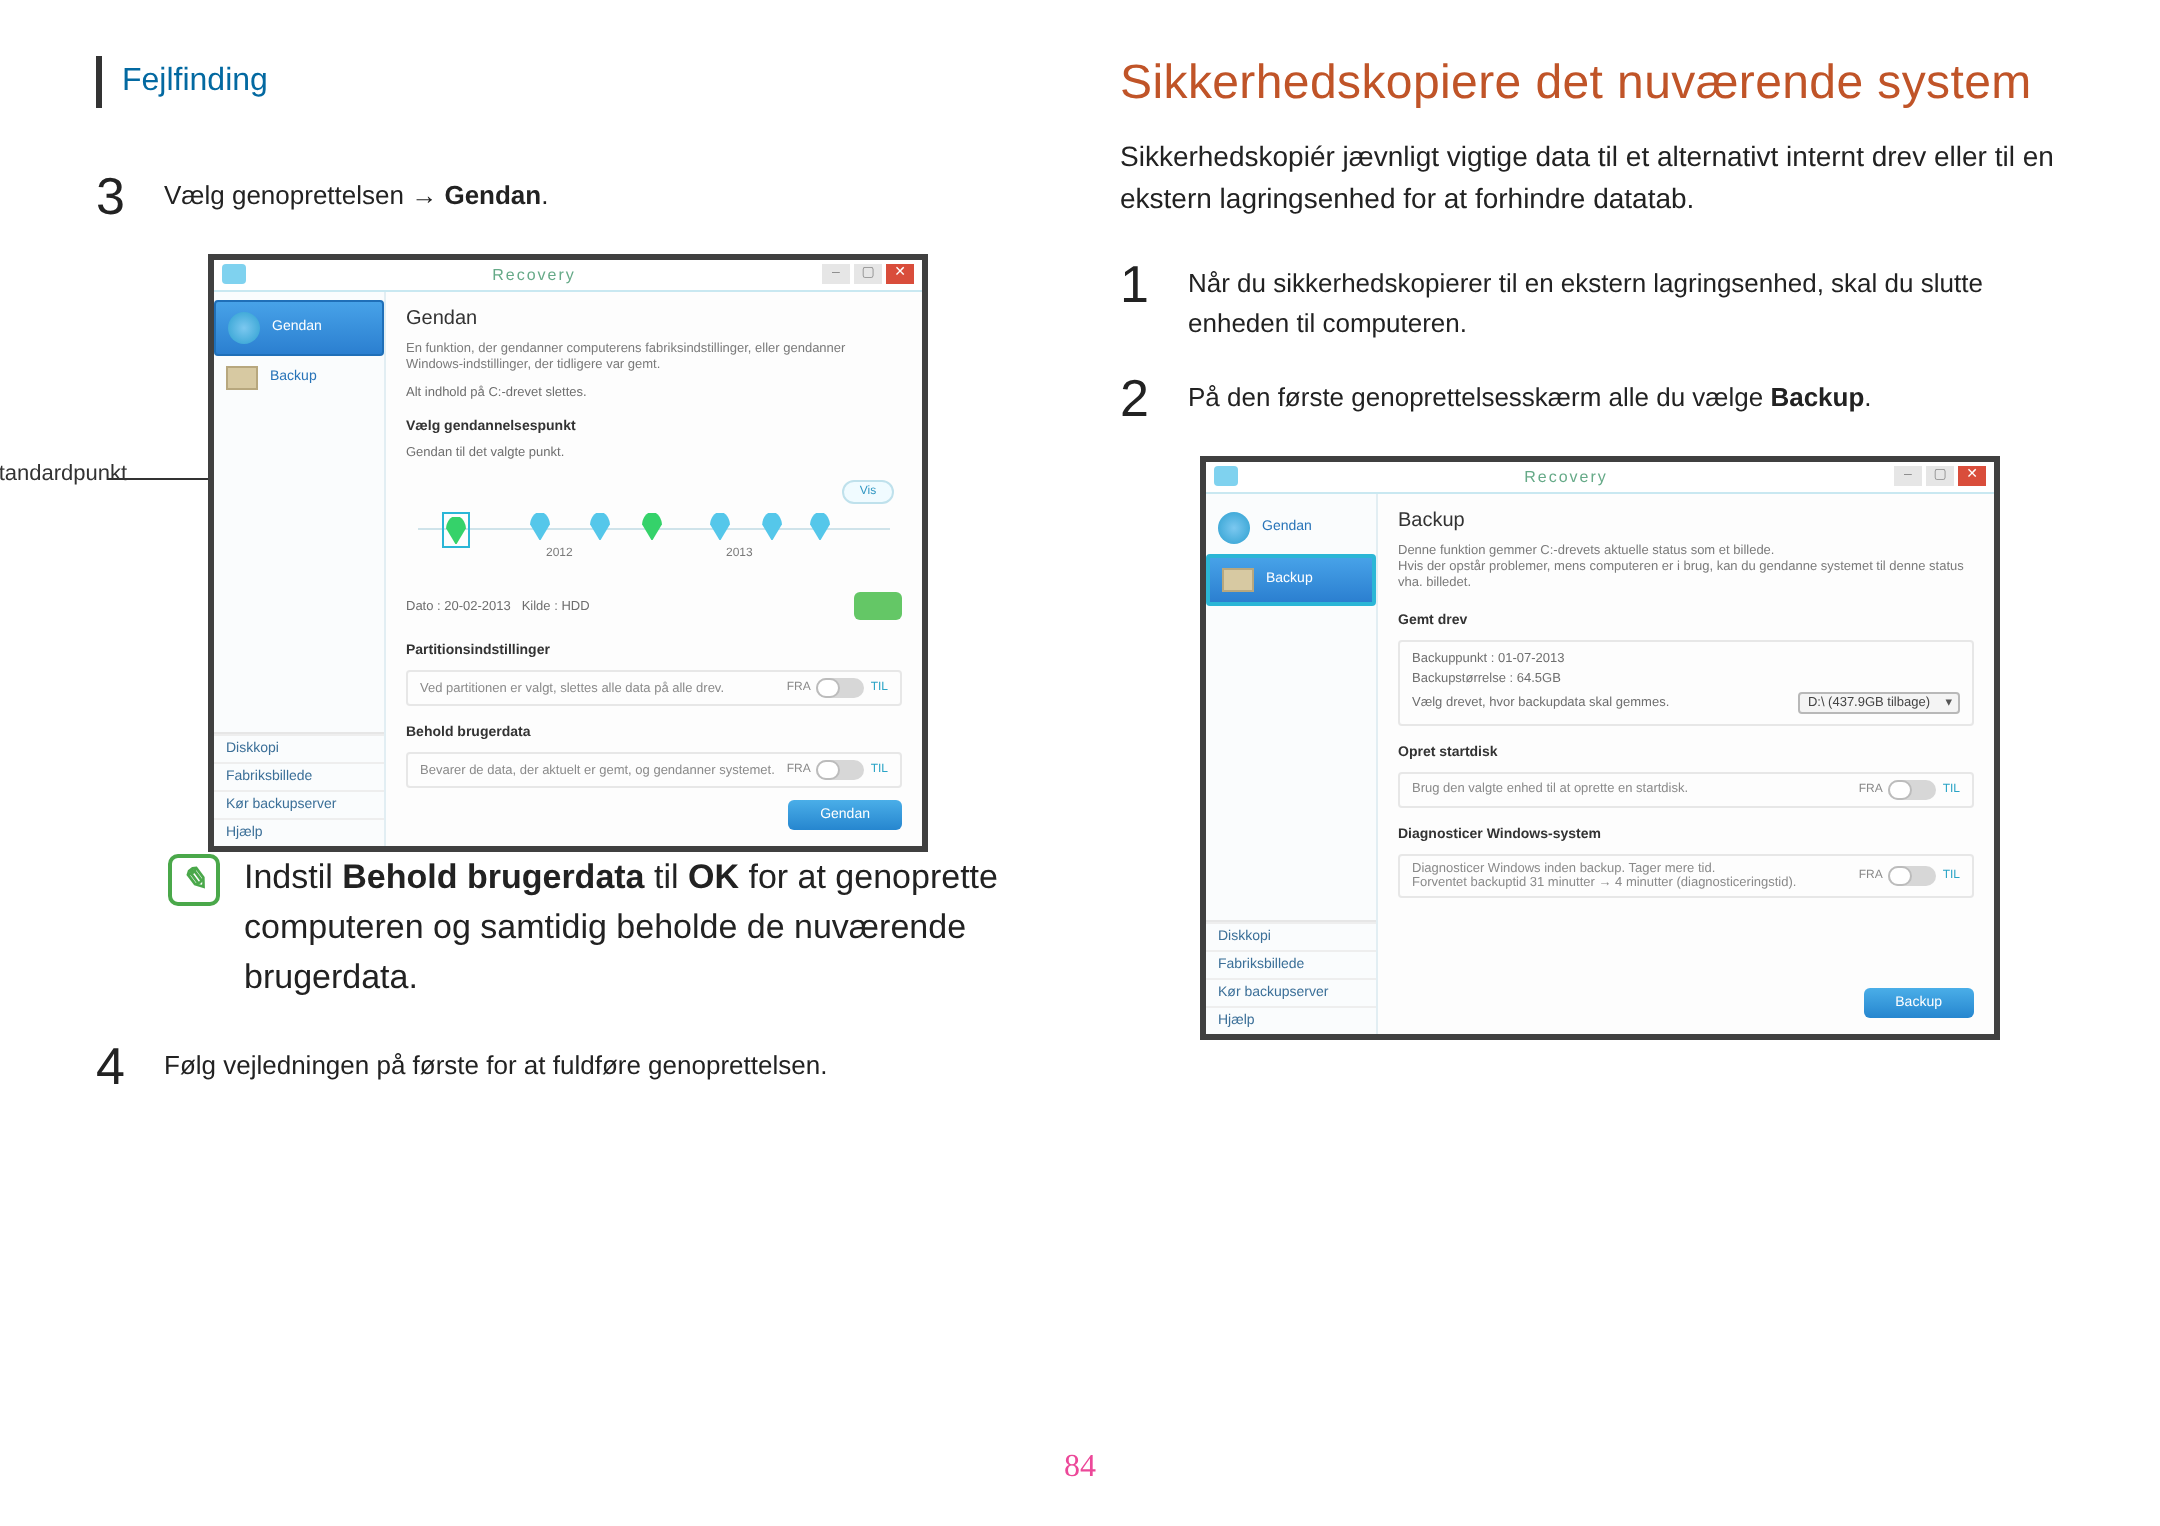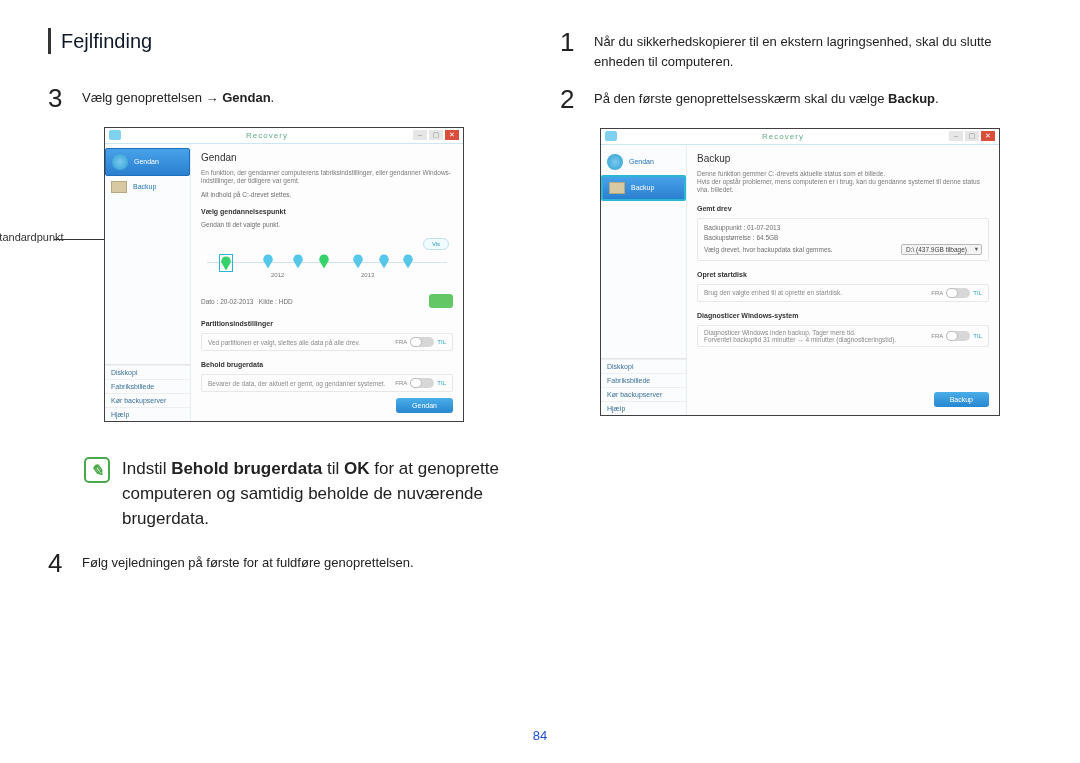--- a/index.html
+++ b/index.html
@@ -22,32 +22,32 @@
   .col { flex: 1 1 0; min-width: 0; }
   .tab-header {
     display: flex;
     align-items: center;
     gap: 10px;
     margin-bottom: 30px;
   }
   .tab-bar {
     width: 3px; height: 26px; background: #333;
   }
-  .tab-title { font-size: 20px; color: #0f172a; font-weight: 400; }
+  .tab-title { font-size: 16px; color: #0369a1; font-weight: 400; }
 
   .step-row { display: flex; gap: 14px; margin-bottom: 14px; line-height: 1.5; }
   .step-num { font-size: 26px; font-weight: 300; color: #222; min-width: 20px; line-height: 1.1; }
   .step-body { flex: 1; padding-top: 4px; }
   .bold { font-weight: 700; }
 
   .screenshot {
-    border: 1px solid #404040;
+    border: 3px solid #404040;
     width: 360px;
     margin-left: 56px;
-    margin-bottom: 35px;
+    margin-bottom: 1px;
     background: #fdfdfd;
   }
   .titlebar {
     height: 16px;
     display: flex;
     align-items: center;
     justify-content: space-between;
     background: #fff;
     border-bottom: 1px solid #c9e8f1;
     padding: 0 4px;
@@ -165,21 +165,21 @@
     font-size: 24px; color: #c05428; font-weight: 400; margin-bottom: 12px;
     letter-spacing: 0.2px;
   }
   .para { font-size: 14px; line-height: 1.5; margin-bottom: 18px; }
 
   .page-num {
     position: absolute;
     bottom: 20px;
     left: 50%;
     transform: translateX(-50%);
-    font-size: 13px; color: #1d4ed8;
+    font-size: 16px; color: #ec4899; font-family: Liberation Serif, serif;
   }
 
   
   .saved-box { border: 1px solid #e7e7e7; border-radius: 2px; padding: 5px 6px; font-size: 6.5px; color: #6e6e6e; display: flex; flex-direction: column; gap: 3px; }
   .drive-row { display: flex; justify-content: space-between; align-items: center; }
   .drive-select {
     border: 1px solid #b8b8b8; border-radius: 2px;
     padding: 1px 14px 1px 4px;
     font-size: 6.5px; color: #444; background: #f4f4f4;
     position: relative;
@@ -334,30 +334,32 @@
       </div>
     </div>
 
     <div class="step-row">
       <div class="step-num">4</div>
       <div class="step-body">Følg vejledningen på første for at fuldføre genoprettelsen.</div>
     </div>
   </div>
 
   <div class="col">
+    <div class="section-heading">Sikkerhedskopiere det nuværende system</div>
+    <div class="para">Sikkerhedskopiér jævnligt vigtige data til et alternativt internt drev eller til en ekstern lagringsenhed for at forhindre datatab.</div>
 
     <div class="step-row">
       <div class="step-num">1</div>
       <div class="step-body">Når du sikkerhedskopierer til en ekstern lagringsenhed, skal du slutte enheden til computeren.</div>
     </div>
 
     <div class="step-row">
       <div class="step-num">2</div>
       <div class="step-body">
-        <span>På den første genoprettelsesskærm skal du vælge </span><span class="bold">Backup</span><span>.</span>
+        <span>På den første genoprettelsesskærm alle du vælge </span><span class="bold">Backup</span><span>.</span>
       </div>
     </div>
 
     <div class="screenshot" style="margin-left:40px;width:400px;">
       <div class="titlebar">
         <div style="width:12px;height:10px;background:#7fd2ef;border-radius:2px;"></div>
         <span class="ttl">Recovery</span>
         <div class="winbtns">
           <div class="winbtn">–</div>
           <div class="winbtn">▢</div>

